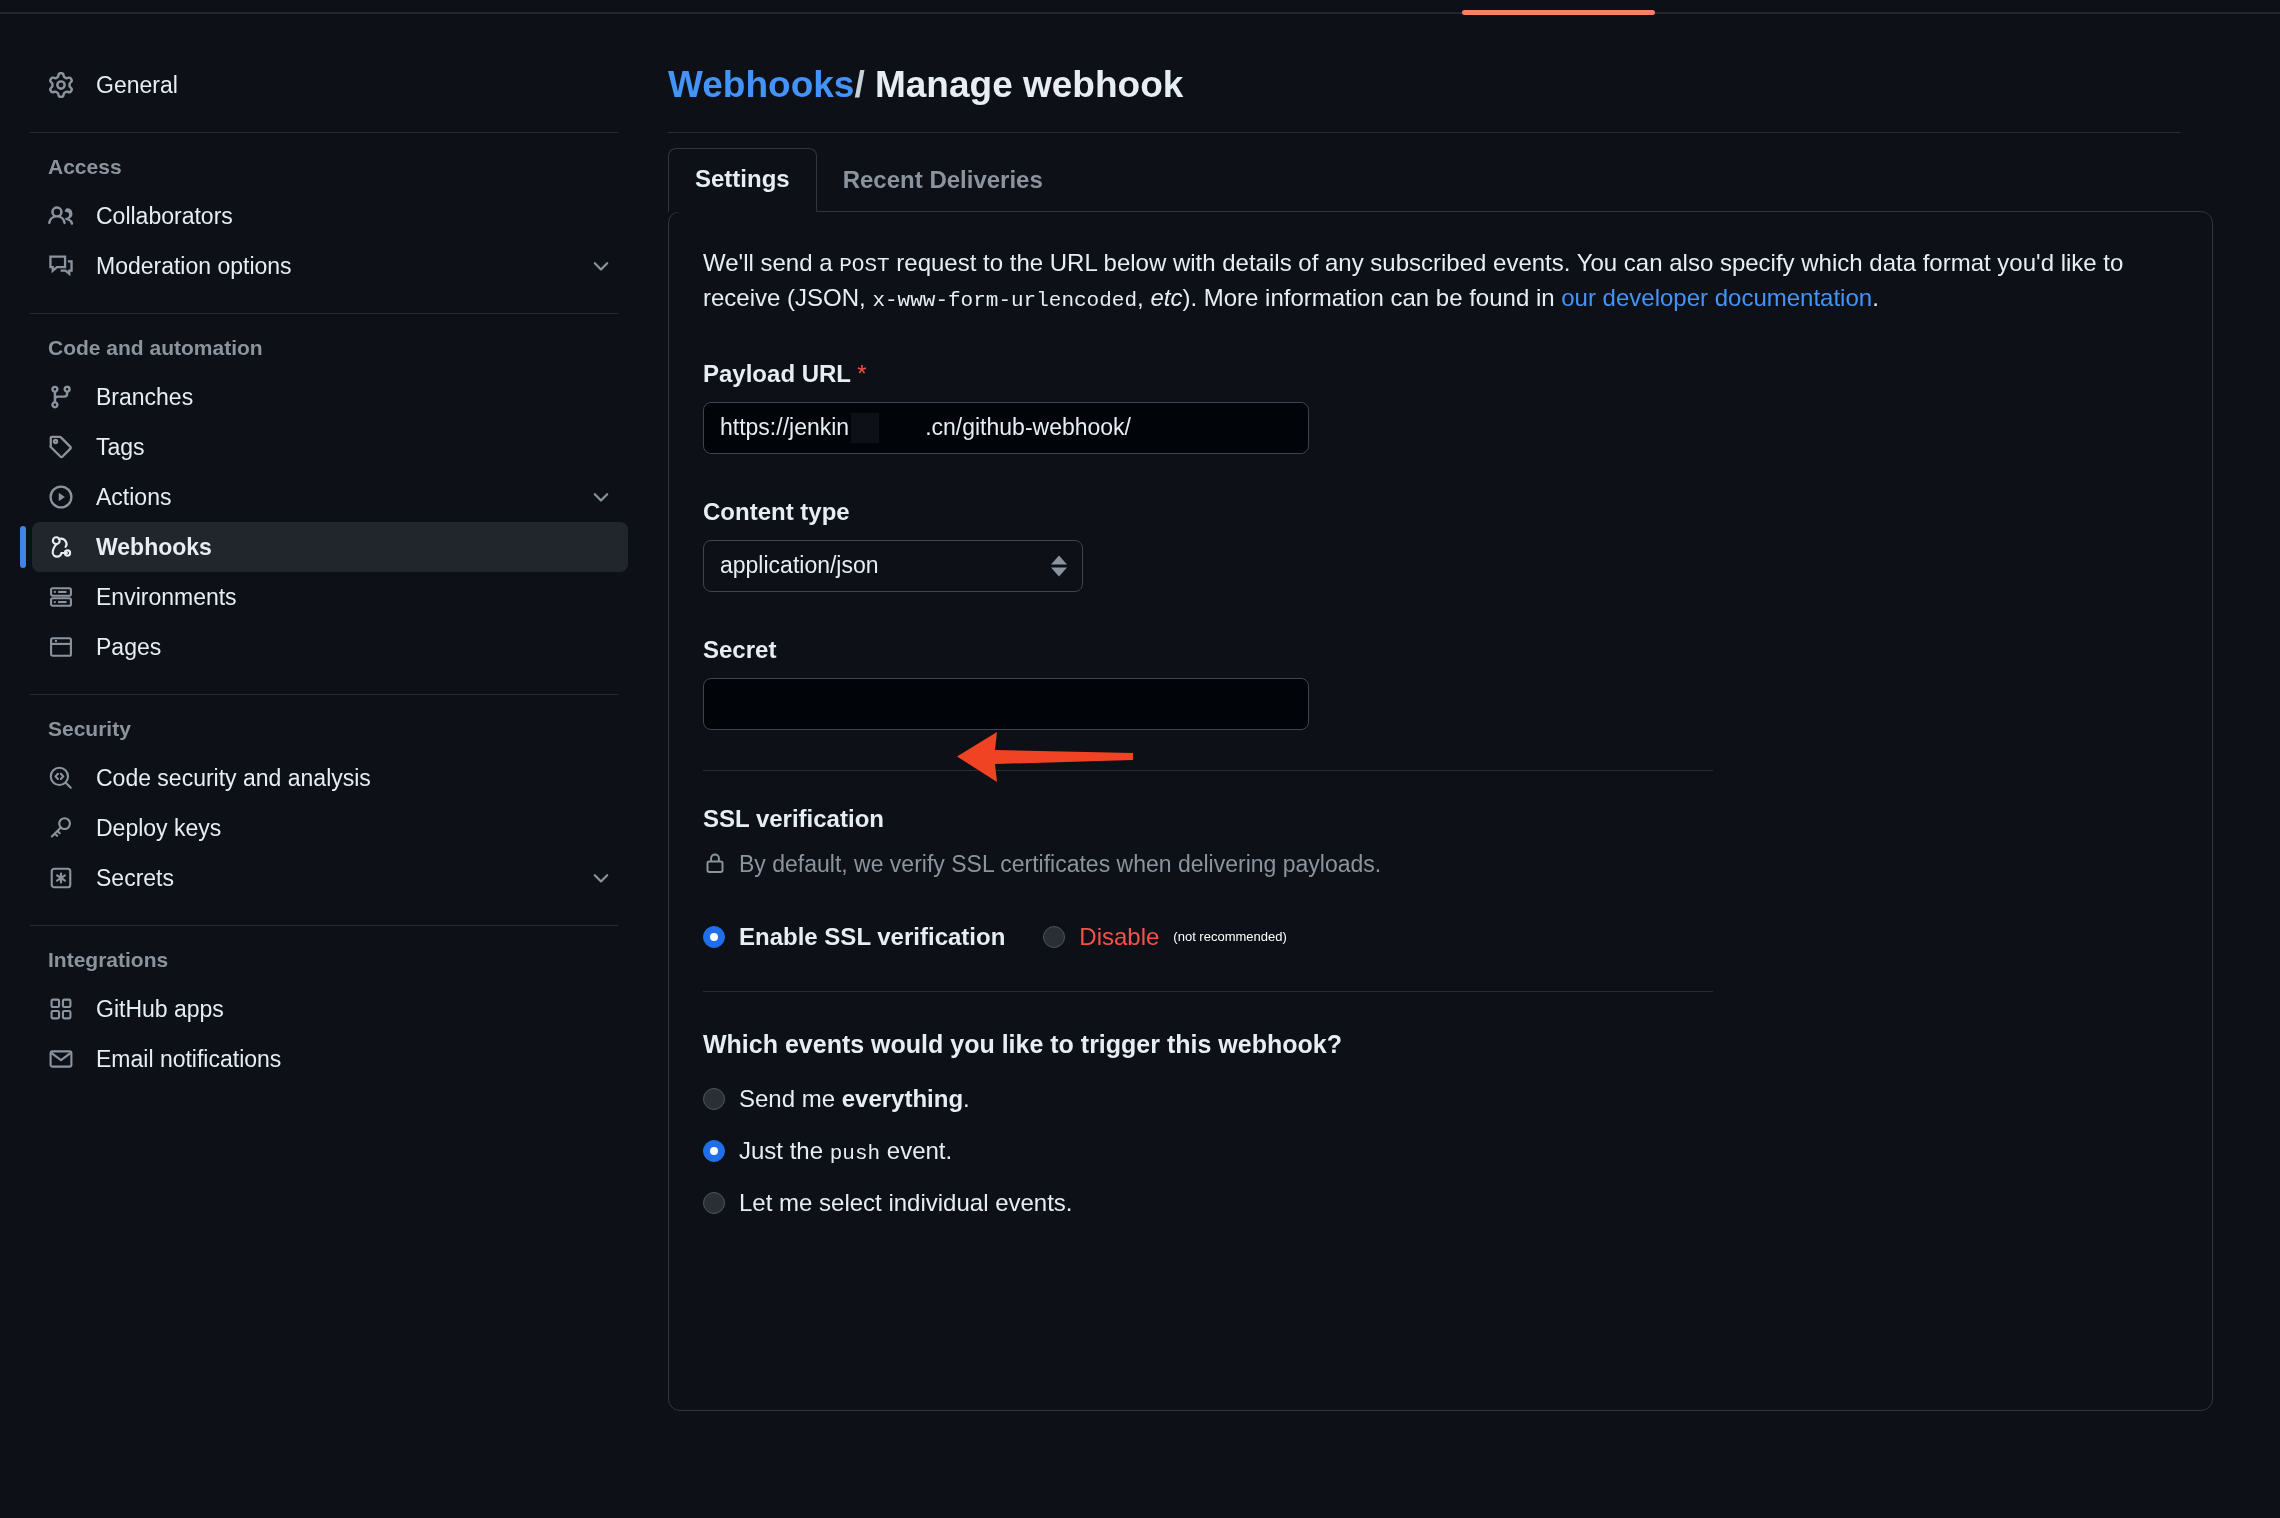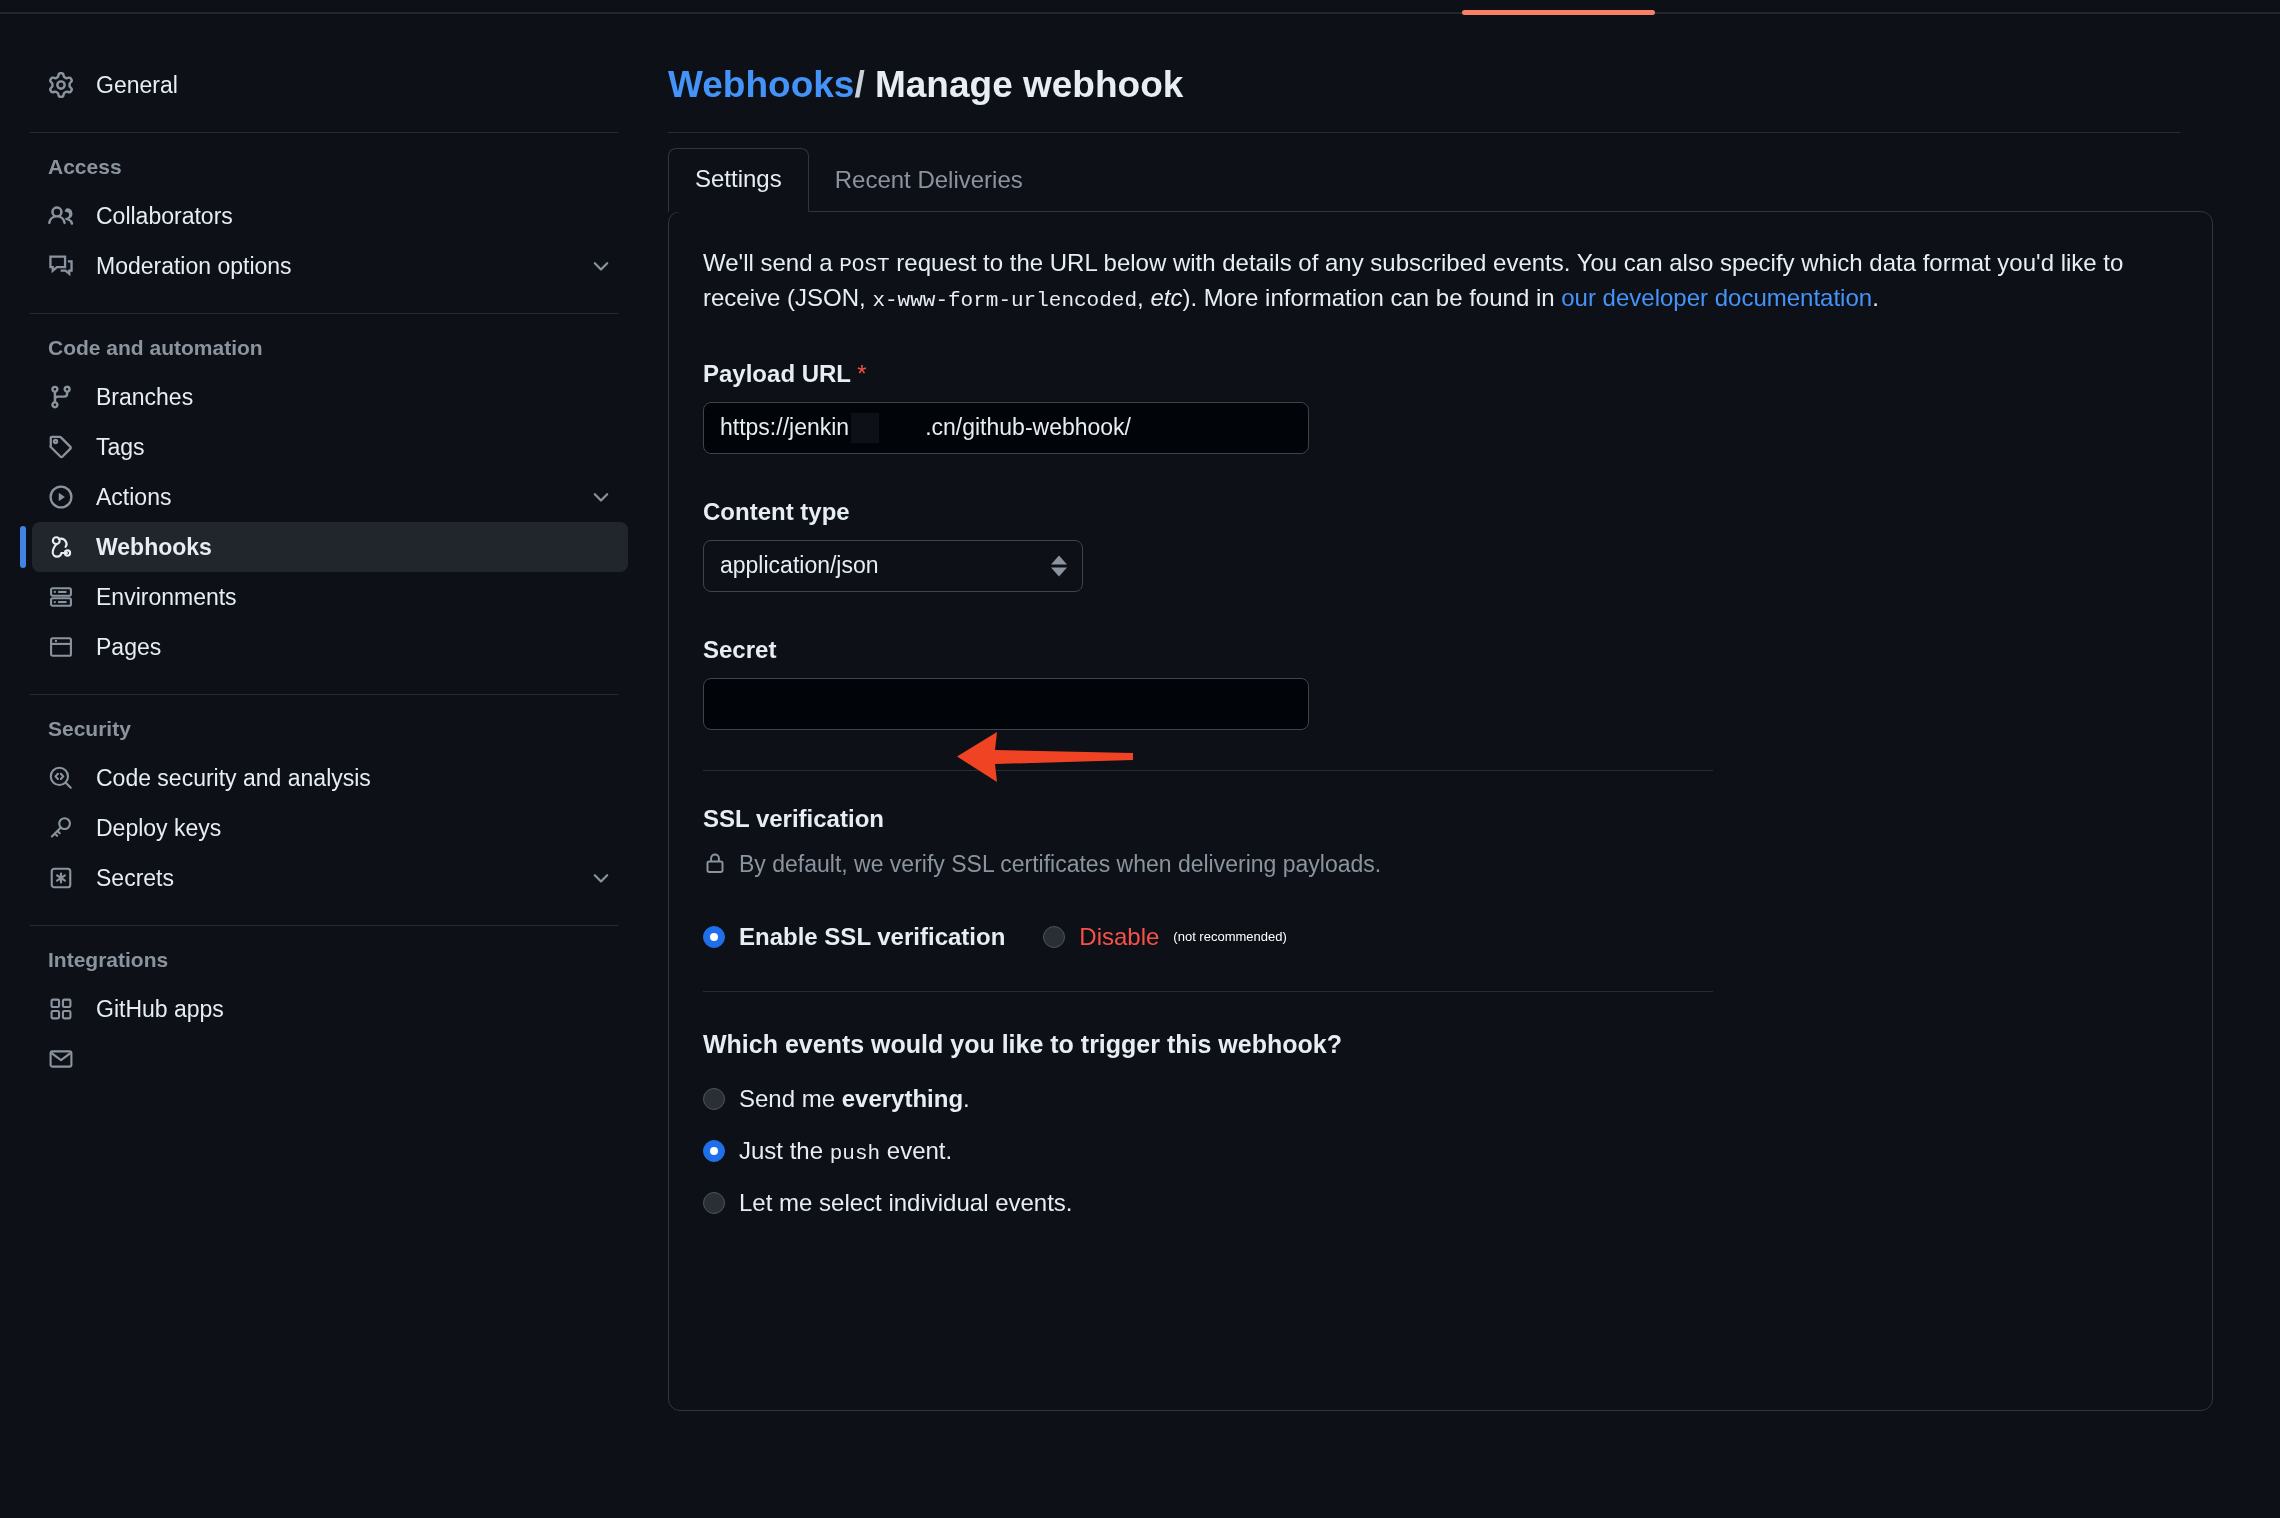--- a/index.html
+++ b/index.html
@@ -71,21 +71,21 @@
   }
   .page-title {
     font-size: 37px; color: #e6edf3; padding: 24px 0 26px 0;
     white-space: nowrap;
   }
   .page-title a { color: #4493f8; text-decoration: none; }
   .page-title .sep { color: #c9d1d9; }
 
   .title-rule { height: 1px; background: #272b32; width: 1512px; }
 
-  .tabs { display: flex; align-items: flex-end; height: 78px; position: relative; width: 1512px; }
+  .tabs { display: flex; align-items: flex-end; height: 78px; position: relative; width: 1512px; font-weight: bold; }
   .tab {
     font-size: 24px; color: #8b949e; padding: 16px 26px 18px 26px;
     cursor: pointer; position: relative; top: 1px;
   }
   .tab.active {
     color: #e6edf3;
     border: 1px solid #30363d; border-bottom: 1px solid #0d1117;
     border-radius: 8px 8px 0 0; background: #0d1117;
   }
   .tabs::after {
@@ -356,20 +356,21 @@
     <span class="lbl">GitHub apps</span>
   </div>
 
   <div class="nav-item">
     <span class="ico">
       <svg viewBox="0 0 16 16" fill="none" stroke="currentColor" stroke-width="1.3" stroke-linejoin="round">
           <rect x="1.6" y="3.3" width="12.8" height="9.4" rx="1.2"></rect>
           <path d="m2.2 4.4 5.8 4.3 5.8-4.3"></path>
         </svg>
     </span>
+    <span class="lbl">Email notifications</span>
   </div>
 
 </nav>
 
 <main class="main">
 
   <h1 class="page-title">
     <a href="#">Webhooks</a><span class="sep">/</span> <span>Manage webhook</span>
   </h1>
 

